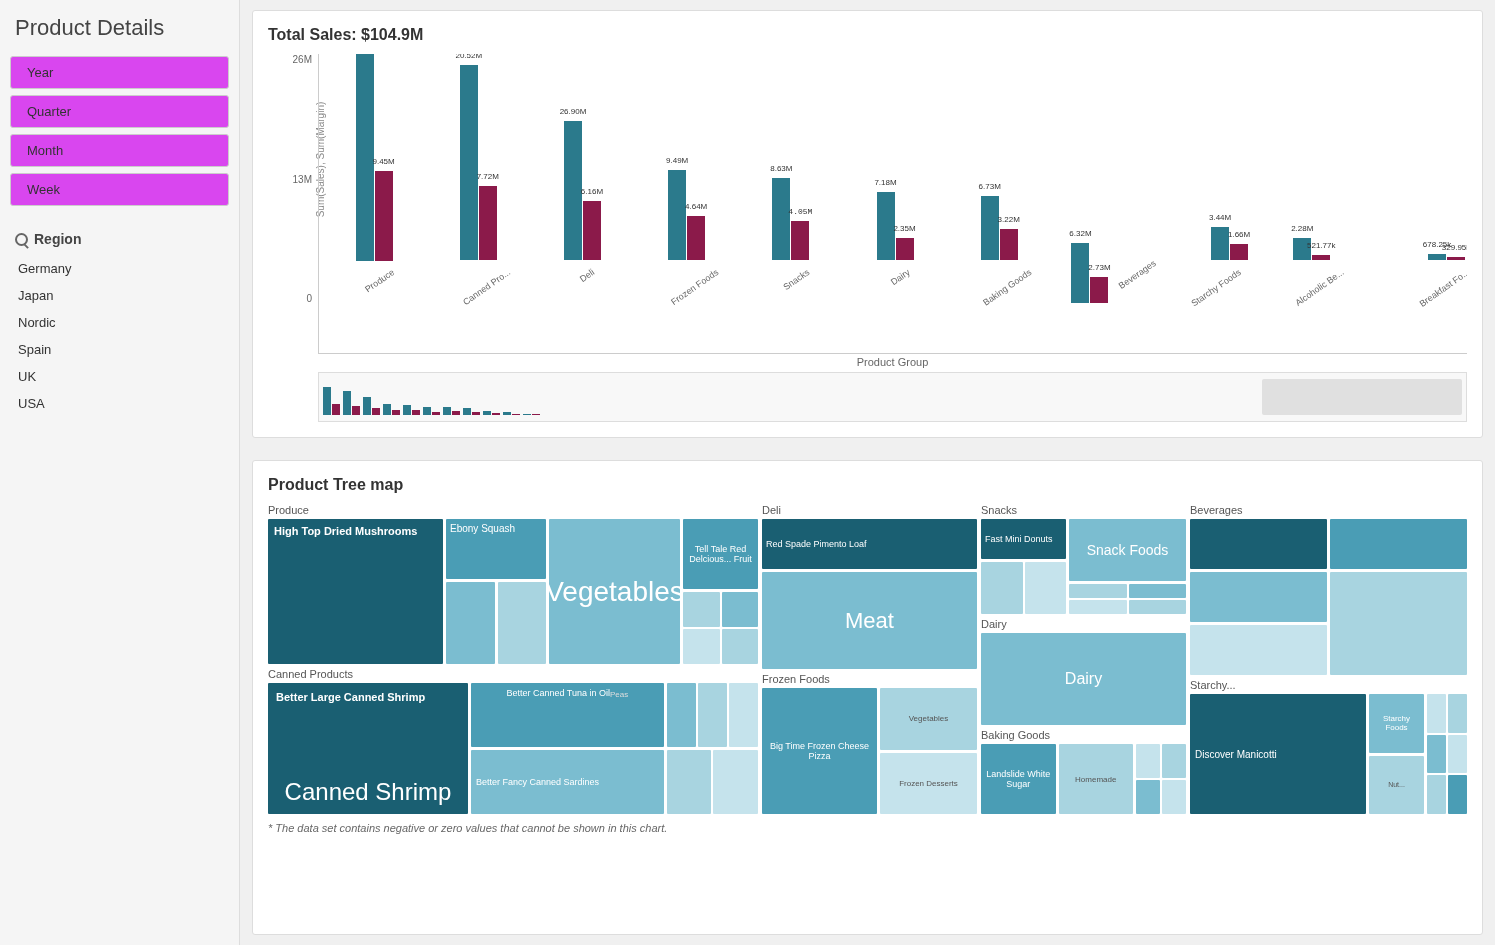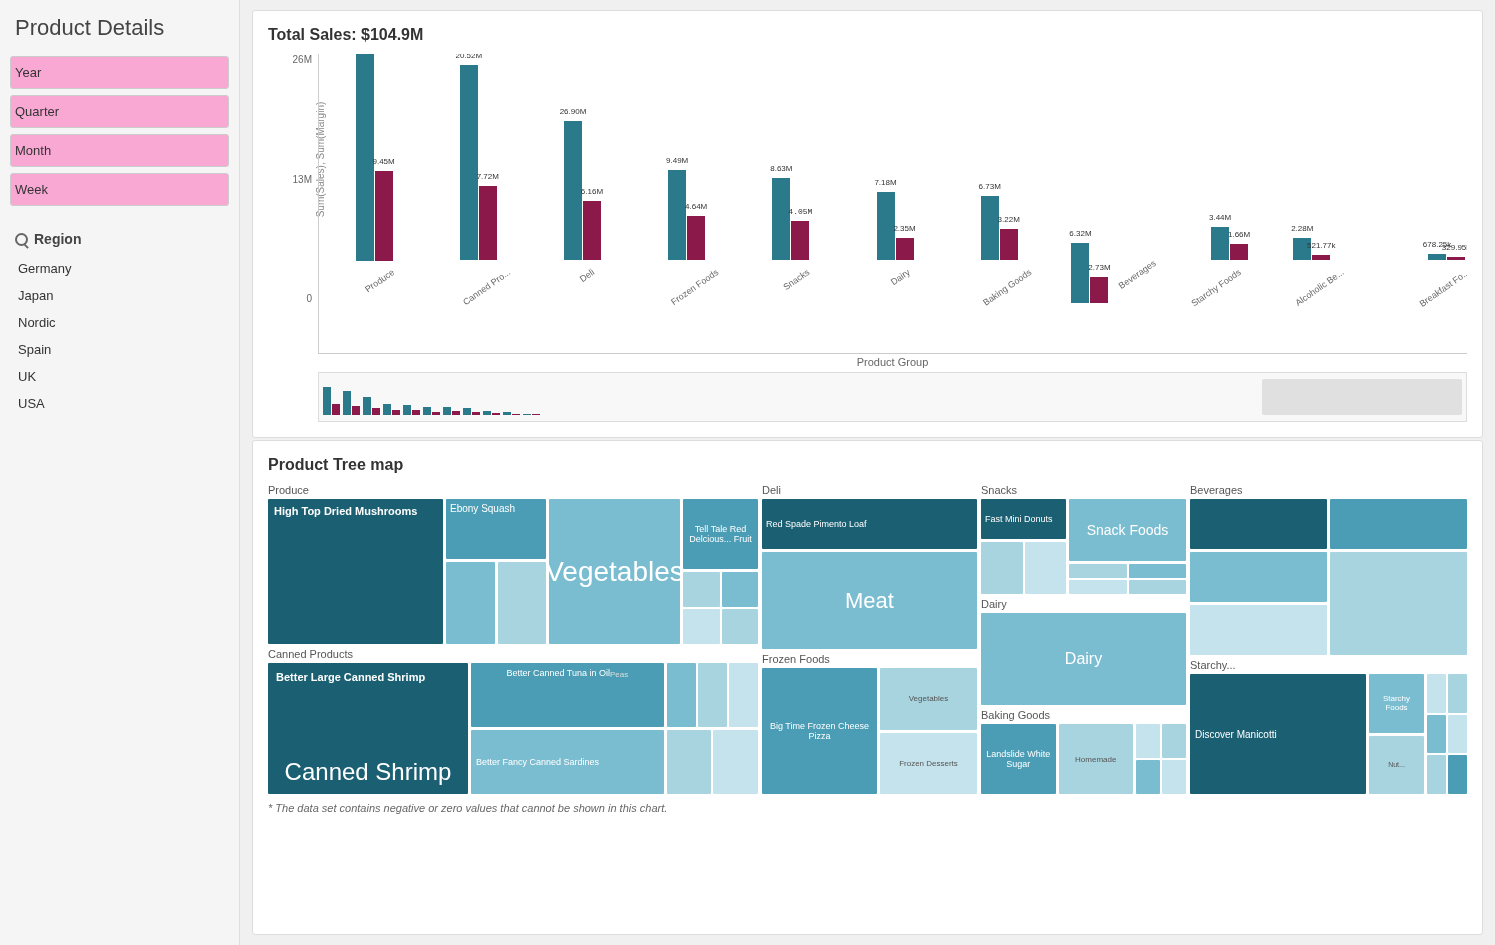--- a/index.html
+++ b/index.html
@@ -5,29 +5,29 @@
     * { box-sizing: border-box; margin: 0; padding: 0; }
     body { font-family: 'Segoe UI', Arial, sans-serif; background: #f0f0f0; color: #333; font-size: 13px; }
 
     .layout { display: flex; height: 945px; width: 1495px; overflow: hidden; }
 
     
     .sidebar { width: 240px; min-width: 240px; background: #f5f5f5; padding: 10px 10px; border-right: 1px solid #ddd; overflow-y: auto; }
     .sidebar-title { font-size: 22px; font-weight: 300; color: #444; padding: 5px 5px 15px 5px; }
 
     .filter-group { margin-bottom: 6px; }
-    .filter-btn { width: 100%; padding: 8px 4px; background: #f9a8d4; border: 1px solid #ccc; border-radius: 3px; text-align: left; cursor: pointer; font-size: 13px; color: #333; }
+    .filter-btn { width: 100%; padding: 8px 16px; background: #d946ef; border: 1px solid #ccc; border-radius: 3px; text-align: left; cursor: pointer; font-size: 13px; color: #333; }
 
     .region-section { margin-top: 20px; }
     .region-header { display: flex; align-items: center; gap: 6px; padding: 5px 5px 8px 5px; font-size: 14px; font-weight: 600; color: #444; }
     .region-list { list-style: none; }
     .region-item { padding: 6px 8px; cursor: pointer; color: #333; font-size: 13px; border-radius: 2px; }
 
     
-    .main { flex: 1; padding: 10px 12px; overflow-y: auto; display: flex; flex-direction: column; gap: 2px; }
+    .main { flex: 1; padding: 10px 12px; overflow-y: auto; display: flex; flex-direction: column; gap: 22px; }
 
     
     .panel { background: #fff; border: 1px solid #ddd; border-radius: 3px; padding: 15px; }
     .panel-title { font-size: 16px; font-weight: 600; color: #333; margin-bottom: 10px; }
 
     
     .chart-container { position: relative; }
 
     .bar-group { display: flex; align-items: flex-end; gap: 1px; flex: 1; justify-content: center; padding: 0 2px; }
     .bar { width: 18px; position: relative; }

